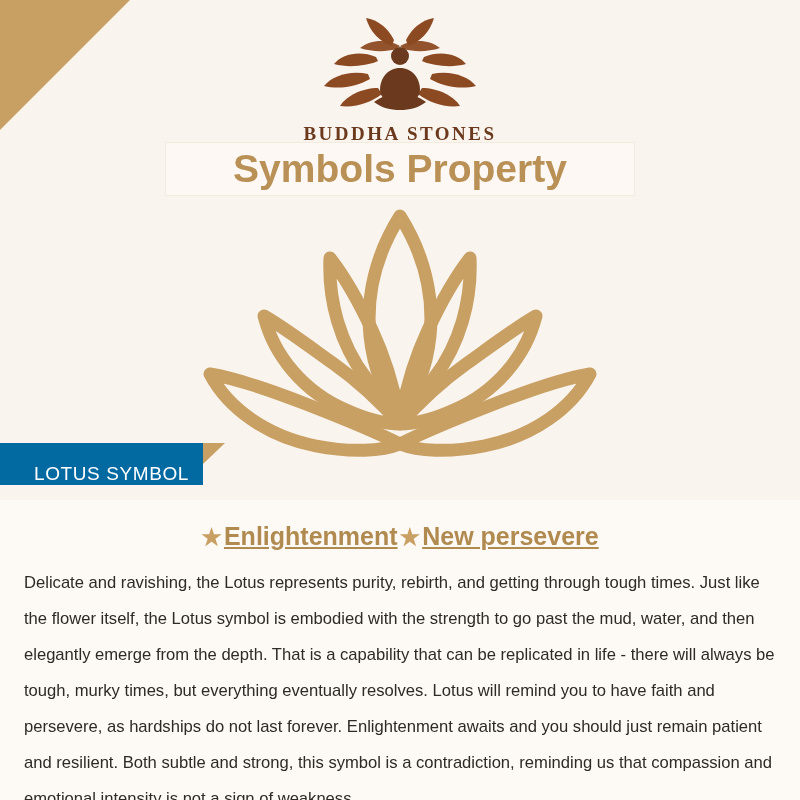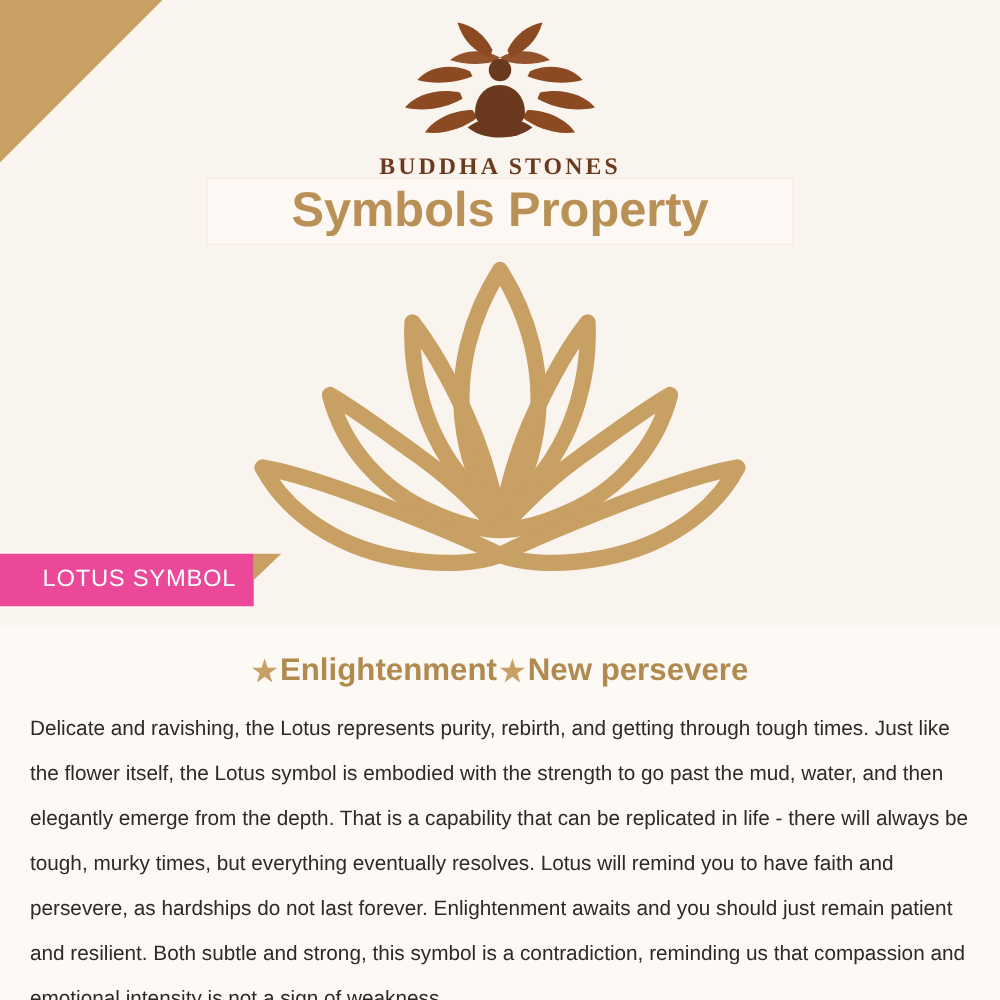--- a/index.html
+++ b/index.html
@@ -113,23 +113,23 @@
   
   #ribbon {
     position: absolute;
     top: 443px;
     left: 0;
     height: 42px;
     display: flex;
     align-items: stretch;
   }
   #ribbon-body {
-    background: #ec4899;
-    display: flex;
-    align-items: center;
+    background: #0369a1;
+    display: flex;
+    align-items: flex-end;
     padding: 0 14px 0 34px;
   }
   #ribbon-label {
     font-size: 19px;
     color: #ffffff;
     letter-spacing: 0.6px;
     white-space: nowrap;
   }
   #ribbon-tail {
     width: 0; height: 0;
@@ -160,21 +160,21 @@
     justify-content: center;
     gap: 2px;
   }
   .star {
     color: #c9a063;
     font-size: 23px;
     line-height: 1;
     position: relative;
     top: 1px;
   }
-  #headline .hl-part { white-space: nowrap; }
+  #headline .hl-part { white-space: nowrap; text-decoration: underline; }
   #body-text {
     margin: 14px 24px 0 24px;
     font-size: 16.6px;
     line-height: 36px;
     color: #2e2a26;
     text-align: left;
   }
 </style>
 </head>
 <body>

